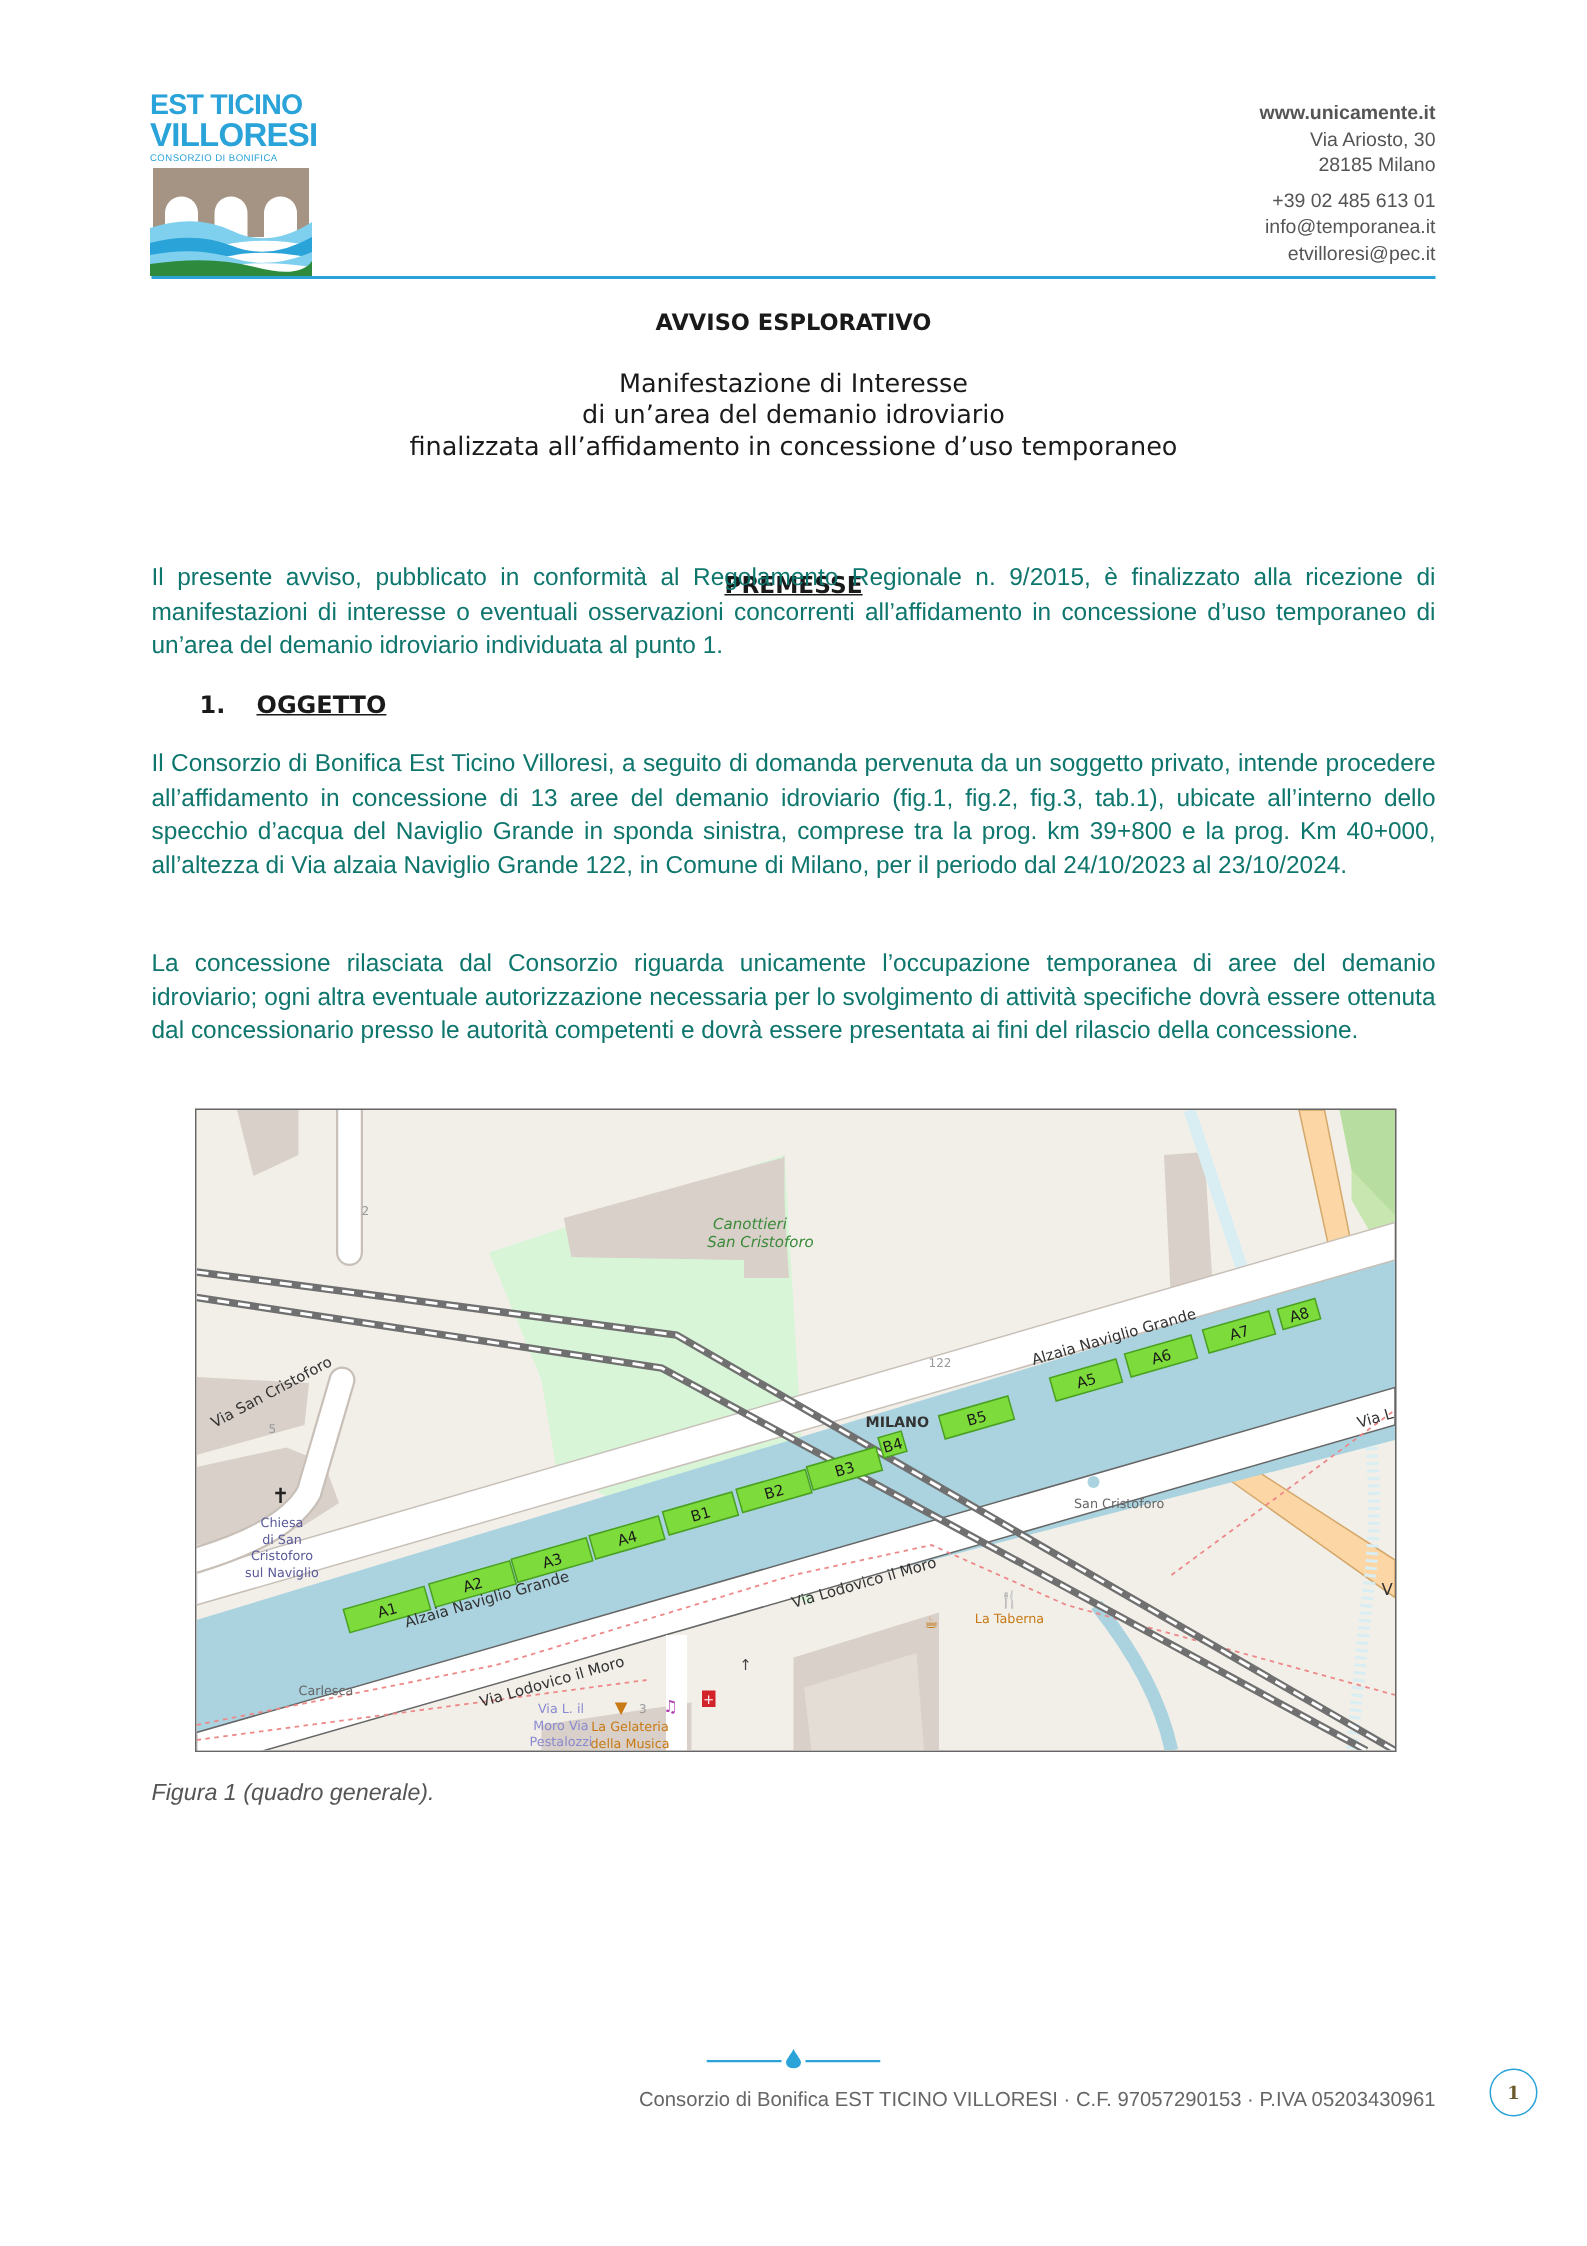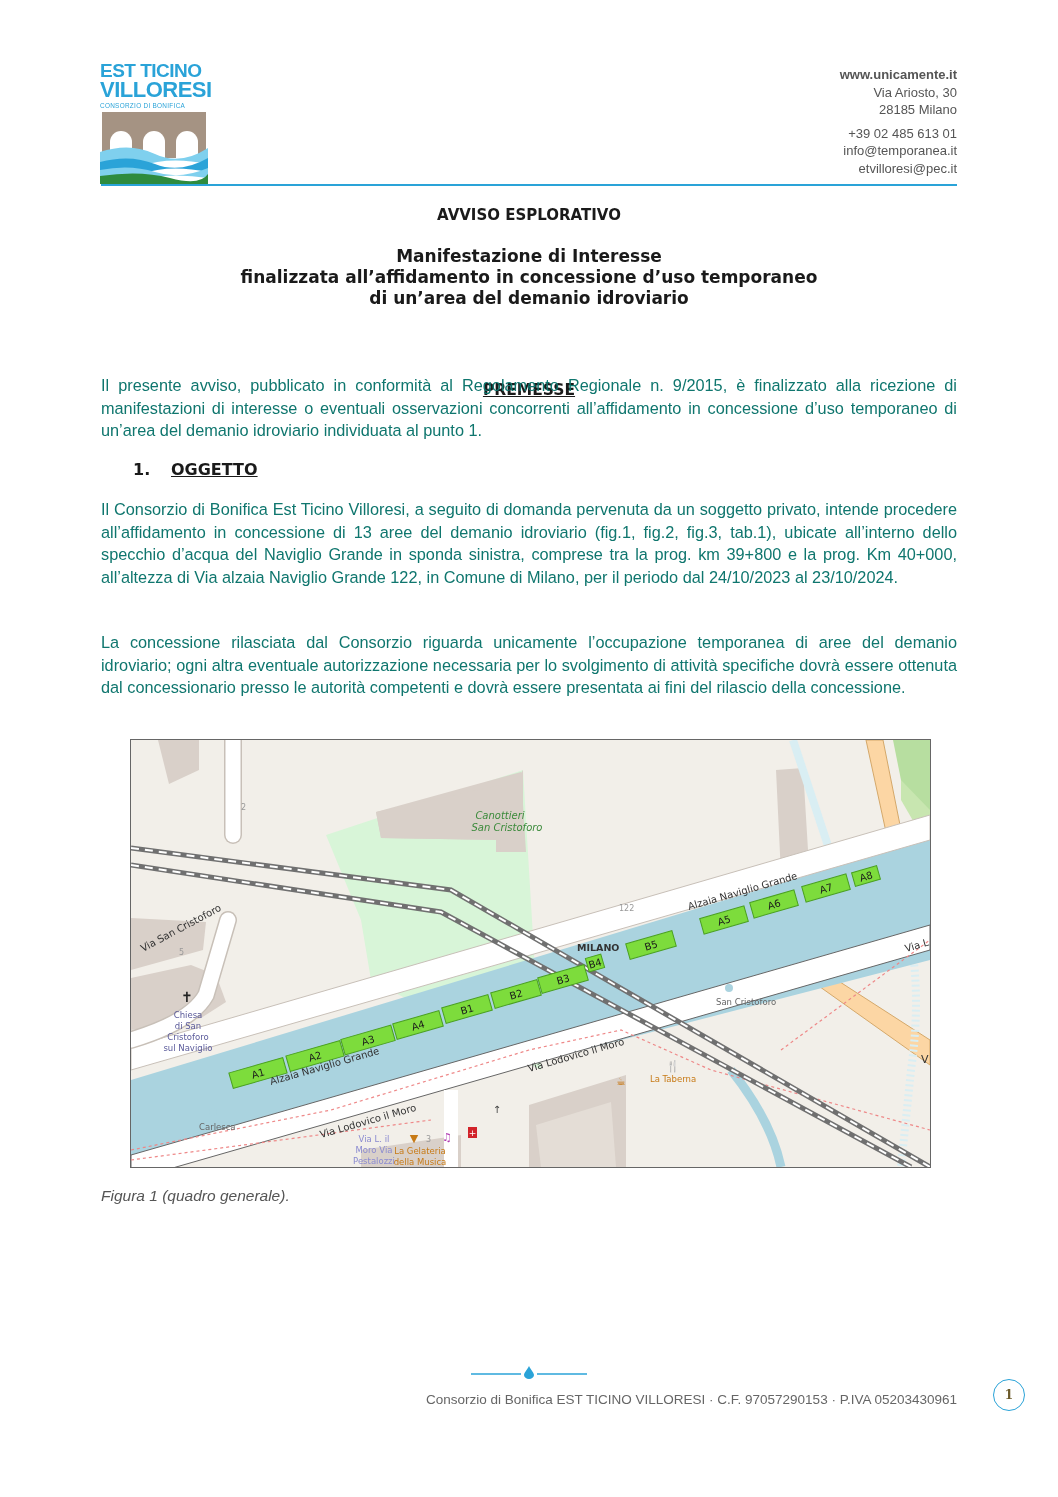--- a/index.html
+++ b/index.html
@@ -19,21 +19,21 @@
   .contact { position: absolute; right: 101px; top: 66px; text-align: right;
         font-family: "Liberation Sans", sans-serif; font-size: 13px; color: #555; line-height: 17.5px; }
   .contact .web { font-weight: bold; color: #555; }
   .contact .gap { height: 6px; }
 
   .header-rule { position: absolute; left: 101px; right: 101px; top: 184px; height: 2px; background: #2aa3d8; }
 
   
   .center { position: absolute; left: 101px; right: 101px; text-align: center; }
   .t-avviso { top: 206px; font-weight: bold; font-size: 15px; }
-  .t-main { top: 246px; font-weight: bold; font-size: 17px; line-height: 21px; }
+  .t-main { top: 246px; font-weight: normal; font-size: 17px; line-height: 21px; }
   .t-premesse { top: 338px; font-weight: bold; font-size: 15.5px; text-decoration: underline; margin-top: 43px; }
 
   .para { position: absolute; left: 101px; right: 101px; font-size: 16.3px; line-height: 22.5px;
           text-align: justify; color: #0f766e; font-family: "Liberation Sans", sans-serif; }
   .p1 { top: 374px; }
   .sec { position: absolute; left: 133px; top: 460px; font-weight: bold; font-size: 16px; }
   .sec .num { display: inline-block; width: 38px; }
   .sec .lbl { text-decoration: underline; }
   .p2 { top: 498px; }
   .p3 { top: 631px; }
@@ -80,22 +80,22 @@
   <div>+39 02 485 613 01</div>
   <div>info@temporanea.it</div>
   <div>etvilloresi@pec.it</div>
 </div>
 
 <div class="header-rule"></div>
 
 <div class="center t-avviso">AVVISO ESPLORATIVO</div>
 <div class="center t-main">
   <div>Manifestazione di Interesse</div>
+  <div>di un’area del demanio idroviario</div>
   <div>finalizzata all’affidamento in concessione d’uso temporaneo</div>
-  <div>di un’area del demanio idroviario</div>
 </div>
 <div class="center t-premesse">PREMESSE</div>
 
 <div class="para p1">Il presente avviso, pubblicato in conformità al Regolamento Regionale n. 9/2015, è finalizzato alla ricezione di manifestazioni di interesse o eventuali osservazioni concorrenti all’affidamento in concessione d’uso temporaneo di un’area del demanio idroviario individuata al punto 1.</div>
 
 <div class="sec">
   <span class="num">1.</span><span class="lbl">OGGETTO</span>
 </div>
 
 <div class="para p2">Il Consorzio di Bonifica Est Ticino Villoresi, a seguito di domanda pervenuta da un soggetto privato, intende procedere all’affidamento in concessione di 13 aree del demanio idroviario (fig.1, fig.2, fig.3, tab.1), ubicate all’interno dello specchio d’acqua del Naviglio Grande in sponda sinistra, comprese tra la prog. km 39+800 e la prog. Km 40+000, all’altezza di Via alzaia Naviglio Grande 122, in Comune di Milano, per il periodo dal 24/10/2023 al 23/10/2024.</div>

